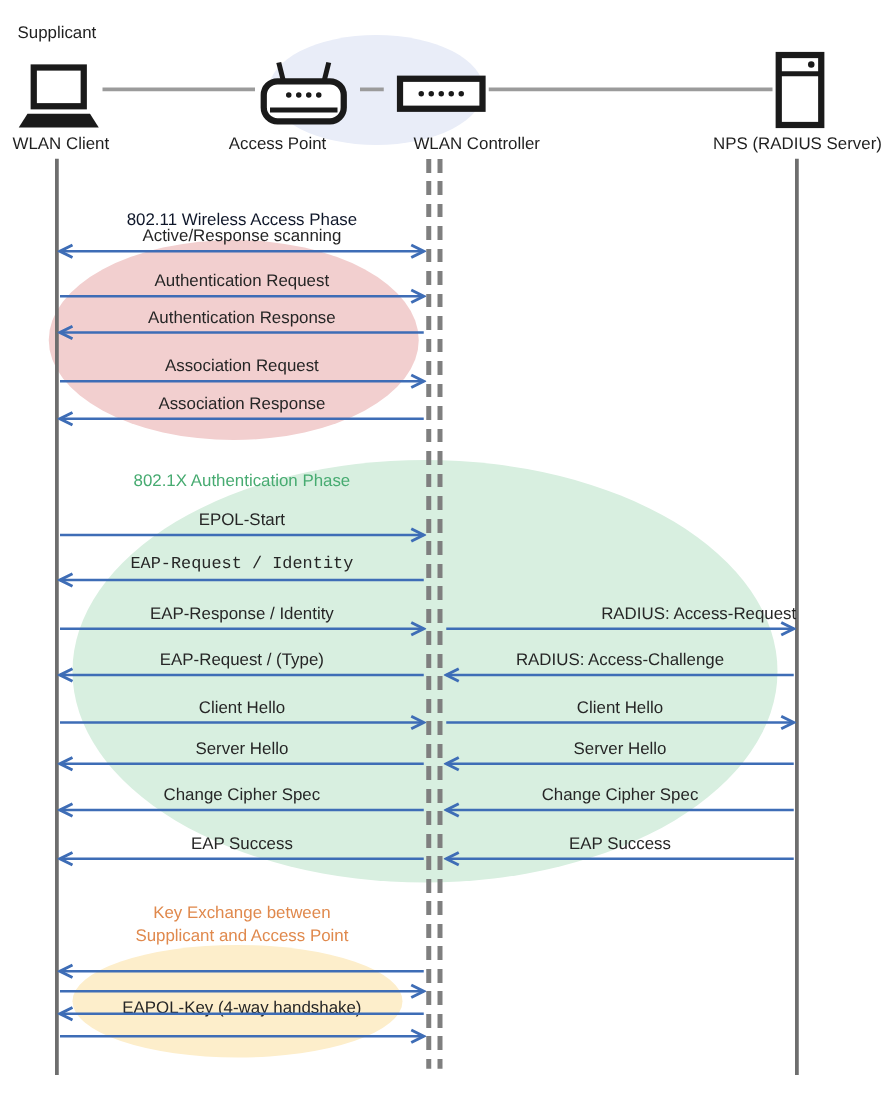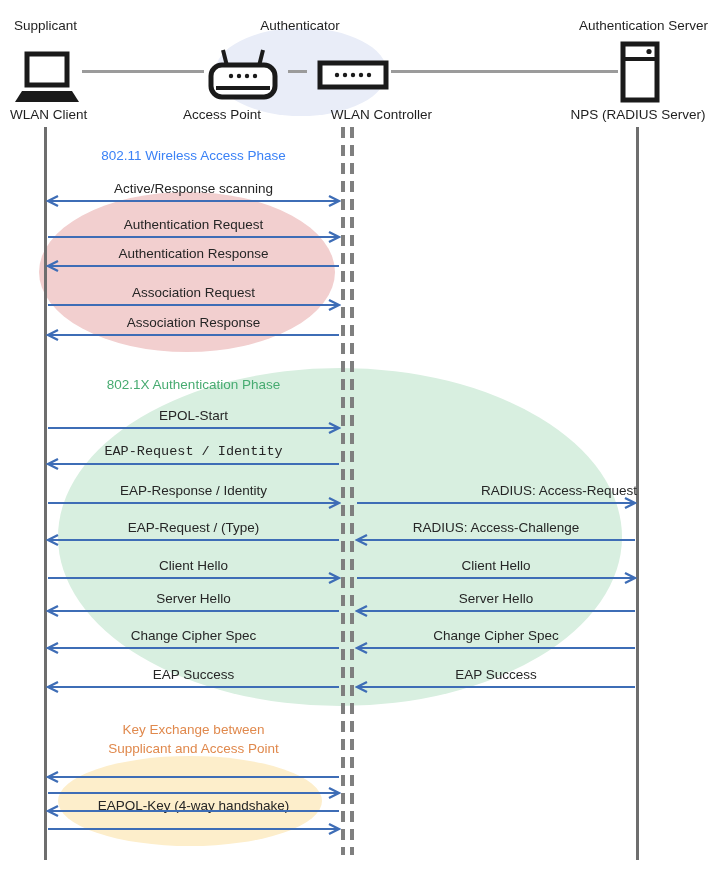--- a/index.html
+++ b/index.html
@@ -48,22 +48,20 @@
 <body>
 
 <div class="stage">
 
   <div class="ellipse authenticator-bg" style="background-color: rgb(233, 237, 248);"></div>
   <div class="ellipse phase1-bg" style="background-color: rgb(242, 207, 207);"></div>
   <div class="ellipse phase2-bg" style="background-color: rgb(216, 239, 224);"></div>
   <div class="ellipse phase3-bg" style="background-color: rgb(253, 238, 203);"></div>
 
   <div class="role role-supplicant">Supplicant</div>
-  <div class="role role-authenticator">Authenticator</div>
-  <div class="role role-auth-server">Authentication Server</div>
 
   <div class="hline hline1"></div>
   <div class="hline hline2"></div>
   <div class="hline hline3"></div>
 
   <div class="icon icon-laptop">
     <svg width="70" height="54" viewBox="0 0 70 54">
       <rect x="15" y="3" width="40" height="31" fill="#fff" stroke="#1a1a1a" stroke-width="5"></rect>
       <path d="M10 40 L60 40 L67 51 L3 51 Z" fill="#1a1a1a"></path>
     </svg>
@@ -101,21 +99,21 @@
   <div class="devlabel dev-client">WLAN Client</div>
   <div class="devlabel dev-ap">Access Point</div>
   <div class="devlabel dev-ctrl">WLAN Controller</div>
   <div class="devlabel dev-nps">NPS (RADIUS Server)</div>
 
   <div class="lifeline lifeline-left"></div>
   <div class="dashline dash1"></div>
   <div class="dashline dash2"></div>
   <div class="lifeline lifeline-right"></div>
 
-  <div class="phase-title phase-t1" style="color: #3b82f6;">802.11 Wireless Access Phase</div>
+  <div class="phase-title phase-t1" style="color: #0f172a; margin-top: 20px;">802.11 Wireless Access Phase</div>
   <div class="phase-title phase-t2" style="color: rgb(71, 171, 113);">802.1X Authentication Phase</div>
   <div class="phase-title phase-t3" style="color: rgb(224, 137, 77);">Key Exchange between
 Supplicant and Access Point</div>
 
   <div id="messages">
       <div class="msg-label" style="left: 46px; top: 180px; width: 295px;">Active/Response scanning</div>
       <div class="arrow" style="left: 46px; top: 194px; width: 295px;"><svg width="295" height="14">
           <line x1="2" y1="7" x2="293" y2="7" stroke="#3e6db6" stroke-width="2"></line>
           <path d="M 283 2 L 293 7 L 283 12" fill="none" stroke="#3e6db6" stroke-width="2.4"></path>
           <path d="M 12 2 L 2 7 L 12 12" fill="none" stroke="#3e6db6" stroke-width="2.4"></path>

